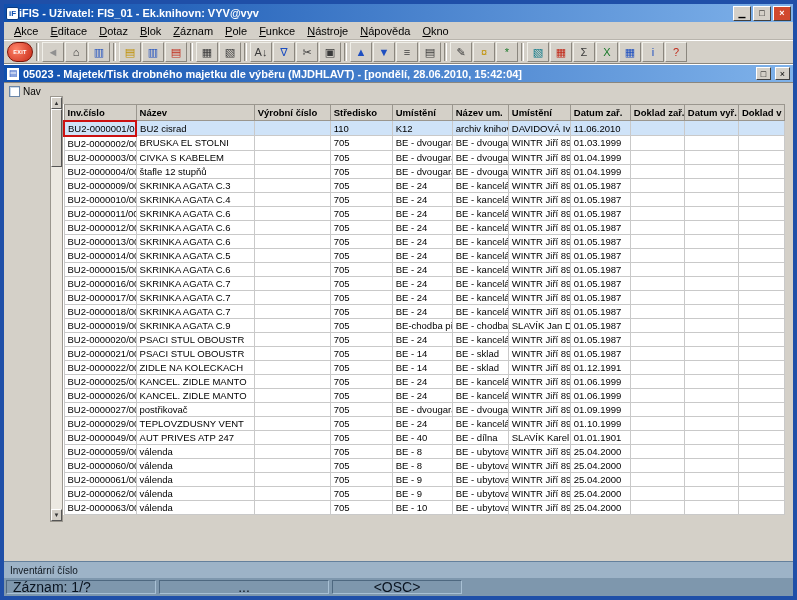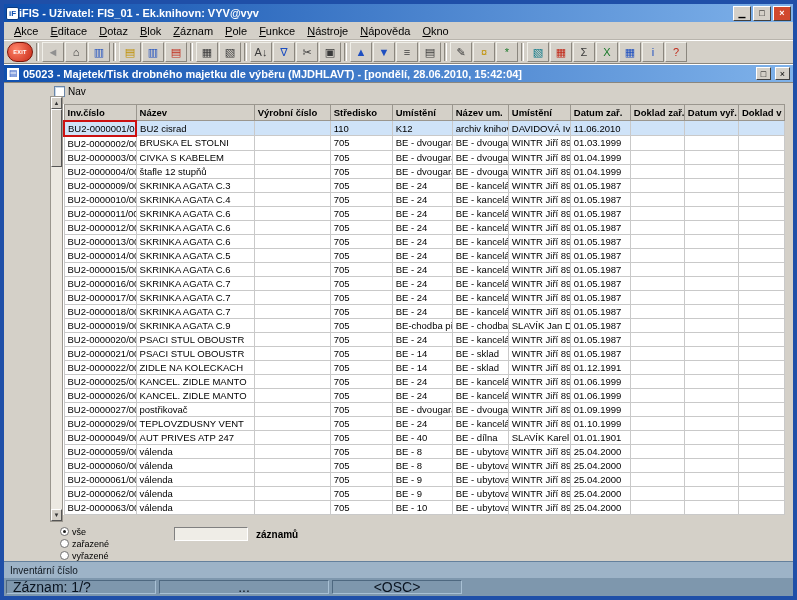--- a/index.html
+++ b/index.html
@@ -77,21 +77,21 @@
   .mdi-title{flex:1;white-space:nowrap;overflow:hidden;}
   .mdi-btn{
     width:15px;height:13px;background:var(--chrome,#d4d0c8);
     border:1px solid;border-color:#ffffff #404040 #404040 #ffffff;
     font-size:9px;line-height:10px;text-align:center;padding:0;font-family:inherit;
   }
 
   
   .client{flex:1;position:relative;background:var(--chrome,#d4d0c8);overflow:hidden;border-top:1px solid #8a867e;}
 
-  .nav-toggle{position:absolute;top:3px;left:5px;display:flex;align-items:center;gap:3px;font-size:10px;color:#000;margin-left:45px;}
+  .nav-toggle{position:absolute;top:3px;left:5px;display:flex;align-items:center;gap:3px;font-size:10px;color:#000;}
   .nav-box{width:11px;height:11px;background:#fff;border:1px solid #6a86a8;box-shadow:inset 1px 1px 0 #c8d8ea;}
 
   .vscroll{
     position:absolute;left:46px;top:13px;width:13px;height:426px;
     background:#ece9e2;border:1px solid #9a968e;
     display:flex;flex-direction:column;
   }
   .vs-btn{
     width:11px;height:12px;background:var(--chrome,#d4d0c8);
     border:1px solid;border-color:#fff #555 #555 #fff;
@@ -619,38 +619,20 @@
               <td>WINTR Jiří 8903</td>
               <td>25.04.2000</td>
               <td></td>
               <td></td>
               <td></td>
             </tr>
           </tbody>
         </table>
     </div>
 
-    <div class="filter">
-      <div class="radio-col">
-          <label class="radio-row">
-            <span class="radio on"></span>
-            <span>vše</span>
-          </label>
-          <label class="radio-row">
-            <span class="radio"></span>
-            <span>zařazené</span>
-          </label>
-          <label class="radio-row">
-            <span class="radio"></span>
-            <span>vyřazené</span>
-          </label>
-        </div>
-      <input class="count-input" value="" style="">
-      <span class="count-label">záznamů</span>
-    </div>
 
   </div>
 
   <div class="status1">
     <span>Inventární číslo</span>
   </div>
 
   <div class="status2">
     <span class="seg s1">Záznam: 1/?</span>
     <span class="seg s2">...</span>

